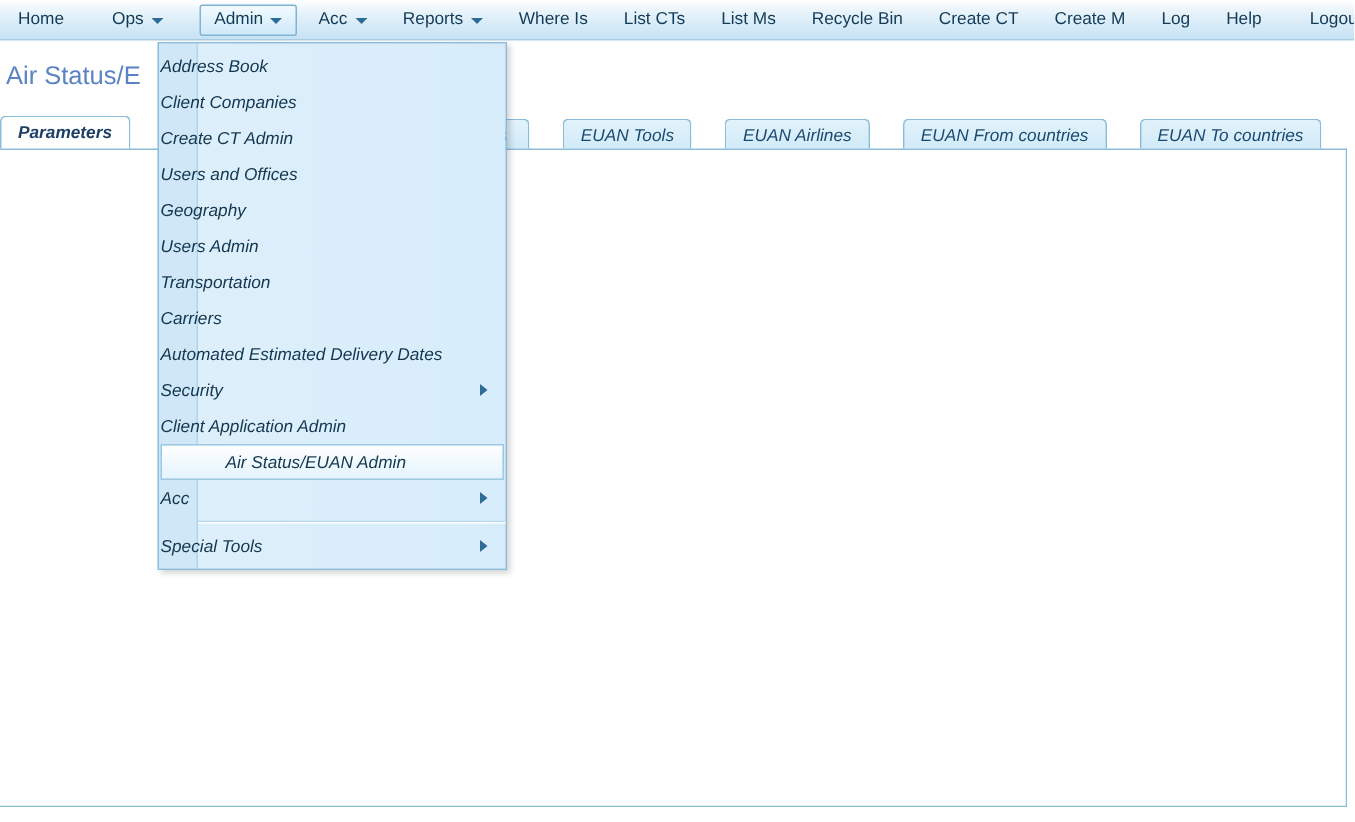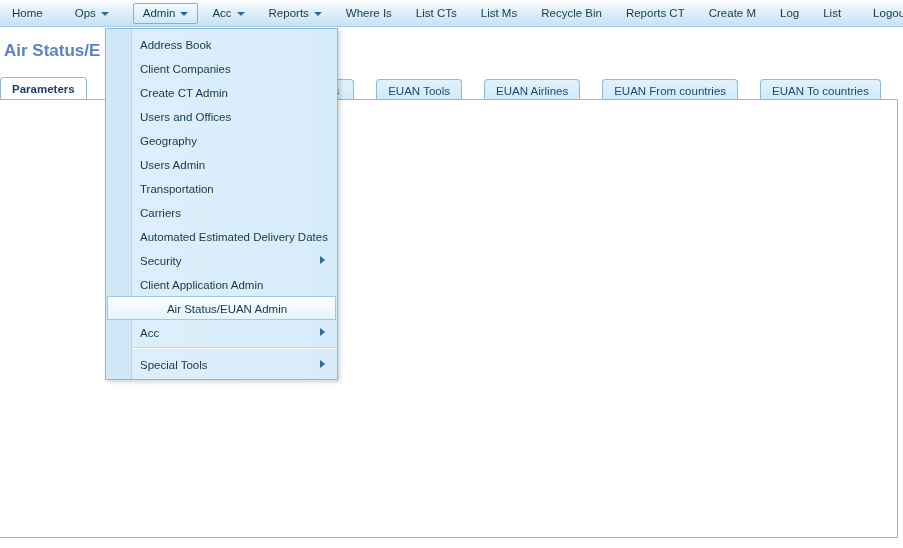--- a/index.html
+++ b/index.html
@@ -65,21 +65,21 @@
     background: #9cc4dd;
     margin: 0 4px;
   }
 
   
   .page-title {
     position: absolute;
     left: 4px;
     top: 41px;
     font-size: 17px;
-    font-weight: bold;
+    font-weight: normal;
     color: #5b83c4;
     letter-spacing: 0px;
     white-space: nowrap;
   }
 
   
   .tabstrip {
     position: absolute;
     left: 0;
     top: 76px;
@@ -96,20 +96,21 @@
     margin-right: 22px;
     font-size: 11.5px;
     color: #1b4a70;
     background: linear-gradient(to bottom, #e2f2fb 0%, #cfeaf8 100%);
     border: 1px solid #8bbcd9;
     border-bottom: none;
     border-radius: 4px 4px 0 0;
     white-space: nowrap;
     cursor: default;
     box-sizing: border-box;
+    font-style: italic;
   }
   .tab.active {
     background: #ffffff;
     color: #1c3f66;
     font-weight: bold;
     height: 24px;
     line-height: 23px;
     border: 1px solid #8bbcd9;
     border-bottom: 1px solid #ffffff;
   }
@@ -149,28 +150,28 @@
     content: "";
     position: absolute;
     left: 25px; top: 0; bottom: 0;
     width: 1px;
     background: #b2d5ea;
   }
   .dd-item {
     position: relative;
     height: 24px;
     line-height: 24px;
-    padding-left: 33px;
     padding-right: 22px;
     font-size: 11.5px;
     color: #13374f;
     white-space: nowrap;
     cursor: default;
     box-sizing: border-box;
     border: 1px solid transparent;
+    font-style: italic;
   }
   .dd-item.highlight {
     background: linear-gradient(to bottom, #ffffff 0%, #f0f9fe 50%, #e4f4fd 100%);
     border: 1px solid #9ec9e3;
     margin: 0 1px;
     text-align: center;
   }
   .dd-arrow {
     position: absolute;
     right: 11px;
@@ -220,30 +221,30 @@
       <div class="menubar-item">
         <span>List CTs</span>
       </div>
       <div class="menubar-item">
         <span>List Ms</span>
       </div>
       <div class="menubar-item">
         <span>Recycle Bin</span>
       </div>
       <div class="menubar-item">
-        <span>Reports CT</span>
+        <span>Create CT</span>
       </div>
       <div class="menubar-item">
         <span>Create M</span>
       </div>
       <div class="menubar-item">
         <span>Log</span>
       </div>
       <div class="menubar-item">
-        <span>List</span>
+        <span>Help</span>
       </div>
       <div class="menu-sep"></div>
       <div class="menubar-item">
         <span>Logout</span>
       </div>
     </div>
 
   <div class="page-title">Air Status/E</div>
 
   <div class="tabstrip" id="tabstrip">

